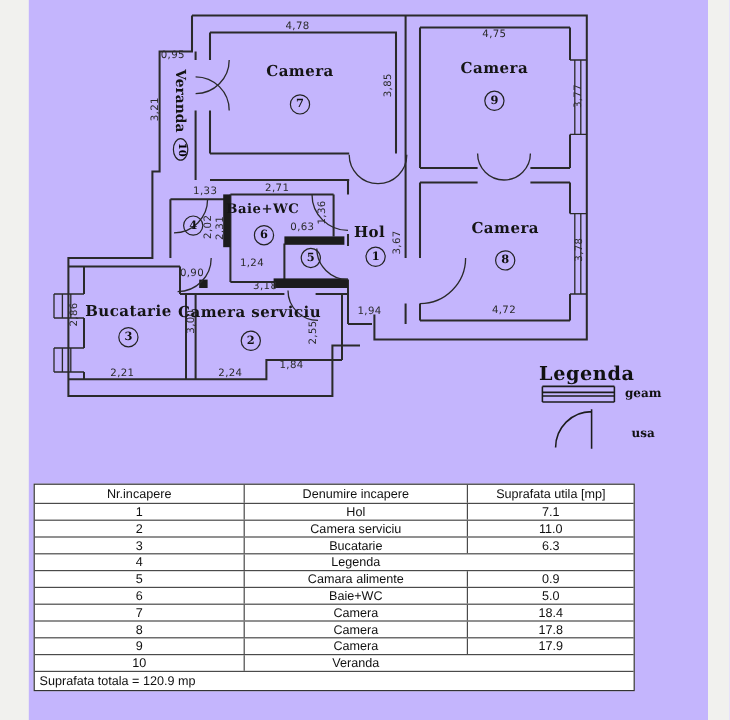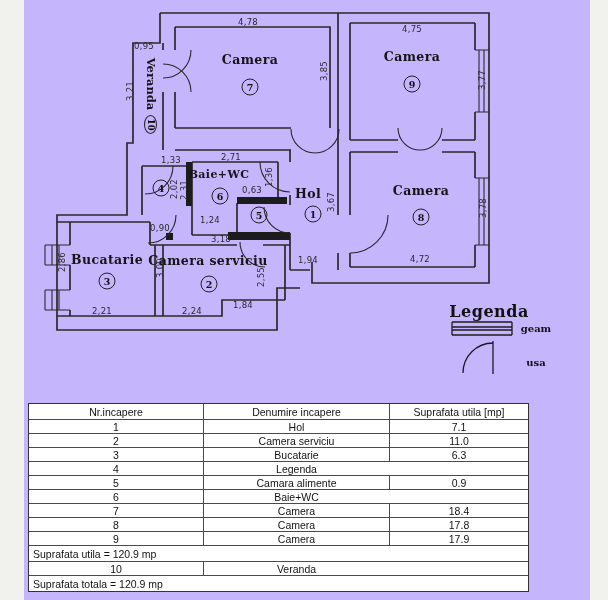--- a/index.html
+++ b/index.html
@@ -196,39 +196,37 @@
       <div class="c2">Legenda</div>
     </div>
     <div class="trow">
       <div class="c1">5</div>
       <div class="c2">Camara alimente</div>
       <div class="c3">0.9</div>
     </div>
     <div class="trow">
       <div class="c1">6</div>
       <div class="c2">Baie+WC</div>
+      <div class="c3">5.0</div>
     </div>
     <div class="trow">
       <div class="c1">7</div>
       <div class="c2">Camera</div>
       <div class="c3">18.4</div>
     </div>
     <div class="trow">
       <div class="c1">8</div>
       <div class="c2">Camera</div>
       <div class="c3">17.8</div>
     </div>
     <div class="trow">
       <div class="c1">9</div>
       <div class="c2">Camera</div>
       <div class="c3">17.9</div>
     </div>
-    <div class="sumrow">
-      <span>Suprafata utila = 120.9 mp</span>
-    </div>
     <div class="trow">
       <div class="c1">10</div>
       <div class="c2">Veranda</div>
     </div>
     <div class="sumrow">
       <span>Suprafata totala = 120.9 mp</span>
     </div>
   </div>
 </div>
 

